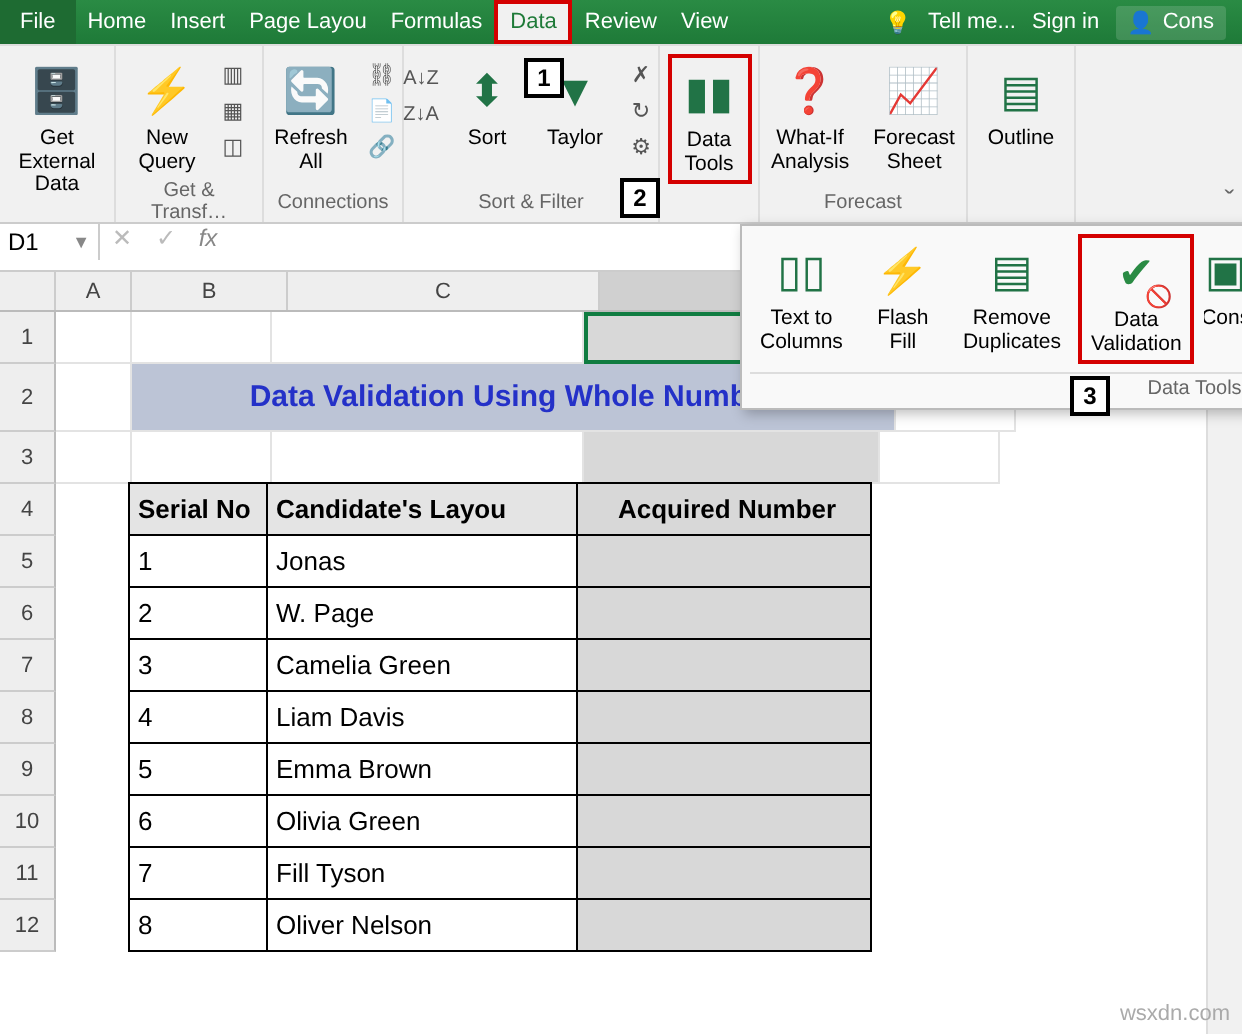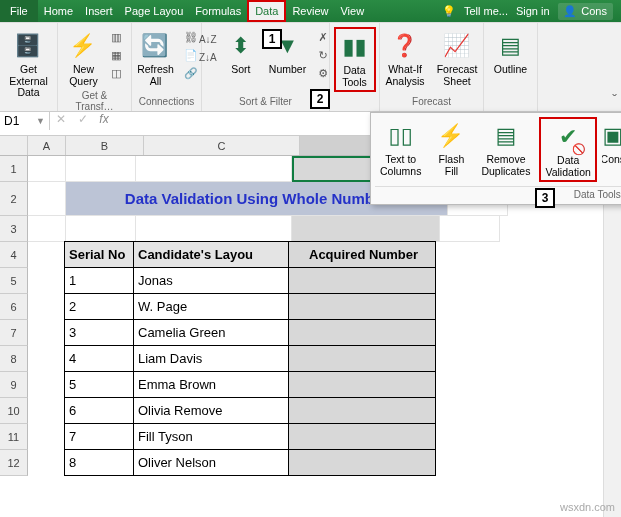--- a/index.html
+++ b/index.html
@@ -137,21 +137,21 @@
       <div class="ministack" style="padding-top:4px">
         <div class="mini" style="font-size:10px">A↓Z</div>
         <div class="mini" style="font-size:10px">Z↓A</div>
       </div>
       <div class="rbtn big">
         <div class="ico">⬍</div>
         <span>Sort</span>
       </div>
       <div class="rbtn big">
         <div class="ico">▼</div>
-        <span>Number</span>
+        <span>Taylor</span>
       </div>
       <div class="ministack">
         <div class="mini">✗</div>
         <div class="mini">↻</div>
         <div class="mini">⚙</div>
       </div>
     </div>
     <div class="group-label">Sort &amp; Filter</div>
     <div class="hl-black" style="top:6px; left:60px">1</div>
     <div class="hl-black" style="top:66px; left:108px">2</div>
@@ -326,21 +326,21 @@
           <div class="cell cA" style="border:none"></div>
           <div class="cell cB">5</div>
           <div class="cell cC">Emma Brown</div>
           <div class="cell cD sel-col"></div>
           <div class="cell cE" style="border:none"></div>
         </div>
         <div class="row tbl">
           <div class="rh">10</div>
           <div class="cell cA" style="border:none"></div>
           <div class="cell cB">6</div>
-          <div class="cell cC">Olivia Remove</div>
+          <div class="cell cC">Olivia Green</div>
           <div class="cell cD sel-col"></div>
           <div class="cell cE" style="border:none"></div>
         </div>
         <div class="row tbl">
           <div class="rh">11</div>
           <div class="cell cA" style="border:none"></div>
           <div class="cell cB">7</div>
           <div class="cell cC">Fill Tyson</div>
           <div class="cell cD sel-col"></div>
           <div class="cell cE" style="border:none"></div>

